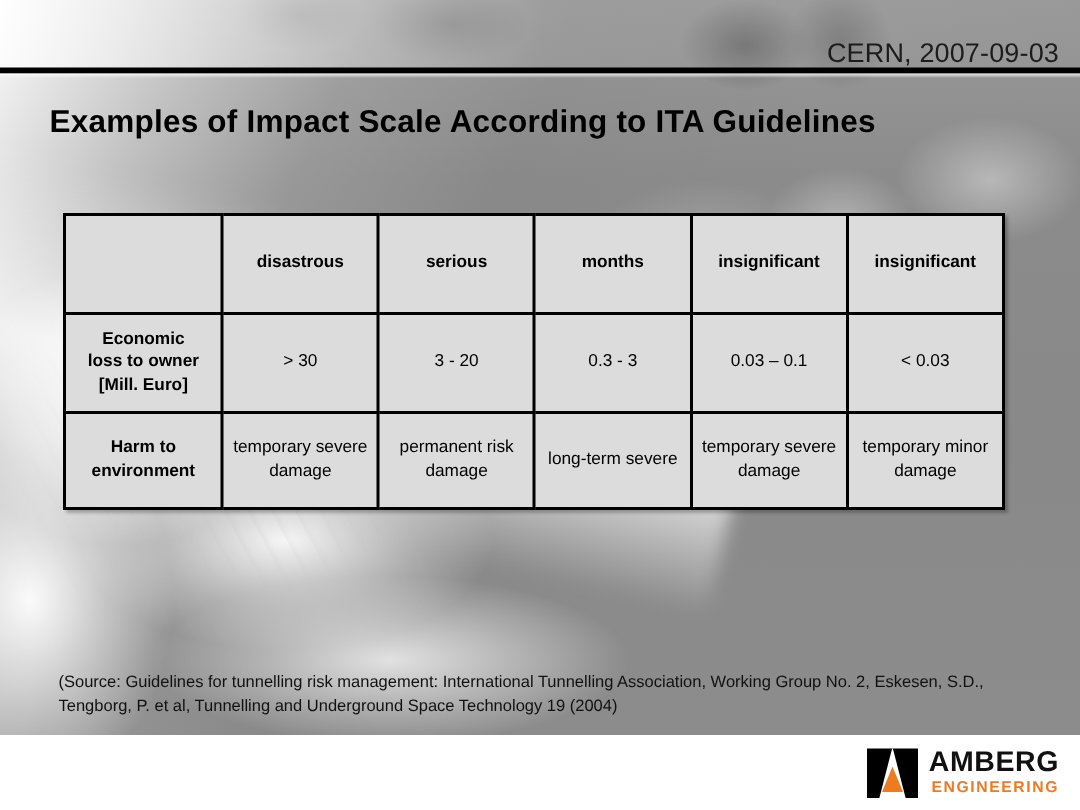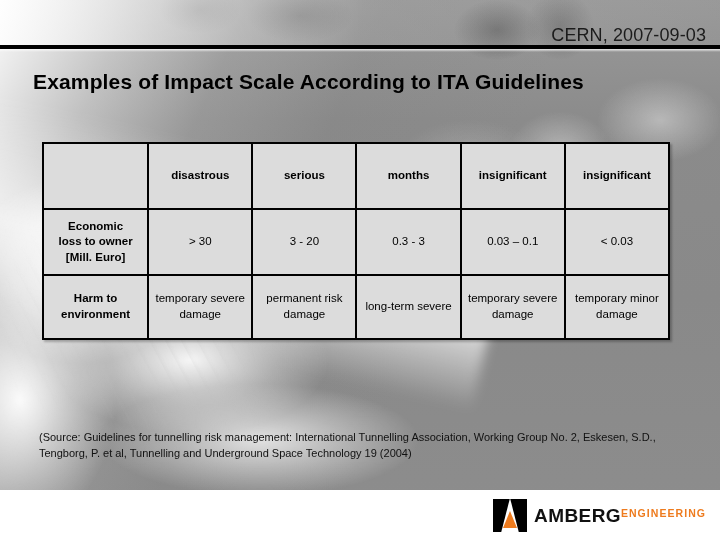--- a/index.html
+++ b/index.html
@@ -163,21 +163,21 @@
   col.c1 { width: 105px; }
   col.cx { width: 104px; }
 
   tr.r-head td, tr.r-head th { height: 58px; }
   tr.r-body td, tr.r-body th { height: 58px; border-radius: 13px; }
   tr.r-last td, tr.r-last th { height: 56px; }
 
   
   .source-note {
     position: absolute;
-    left: 39px; top: 430px;
+    left: 39px; top: 448px;
     width: 620px;
     font-size: 11px;
     line-height: 1.45;
     color: #111111;
   }
 
   
   .footer-white {
     position: absolute;
     left: 0; top: 490px; width: 720px; height: 50px;
@@ -213,23 +213,24 @@
     left: 50%;
     bottom: 4px;
     margin-left: -7px;
     width: 0; height: 0;
     border-left: 7px solid transparent;
     border-right: 7px solid transparent;
     border-bottom: 17px solid #ee7b1e;
   }
   .logo-text {
     display: flex;
-    flex-direction: row;
+    flex-direction: column;
     justify-content: center;
     line-height: 1;
+    align-items: flex-end;
   }
   .logo-amberg {
     font-size: 19px;
     font-weight: bold;
     color: #111111;
     letter-spacing: 0.4px;
   }
   .logo-eng {
     font-size: 10.5px;
     font-weight: bold;

